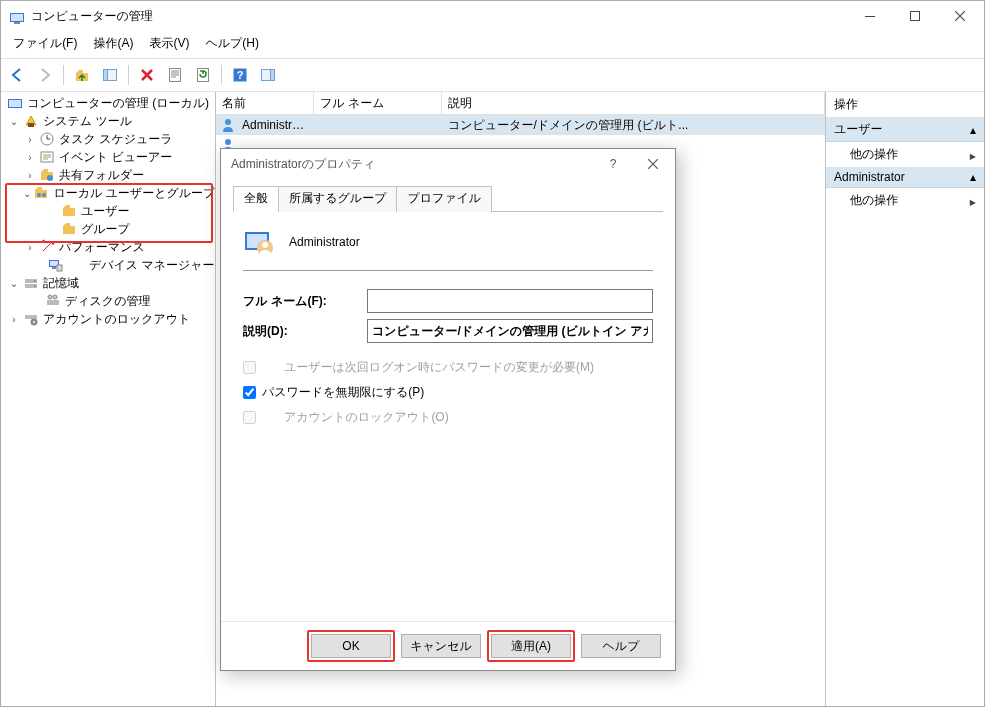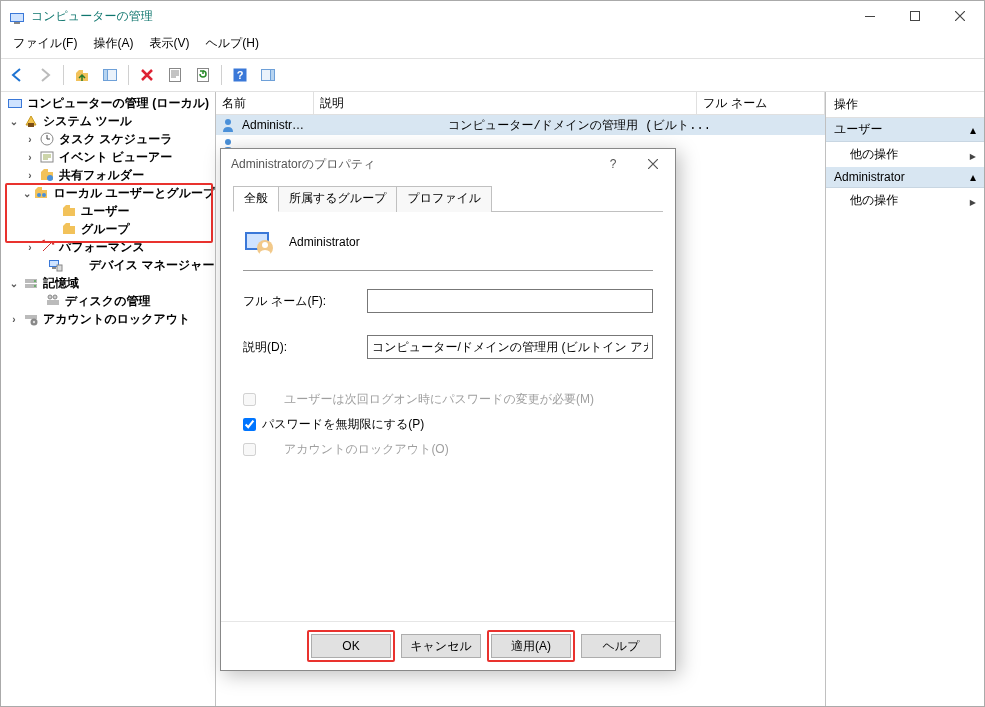--- a/index.html
+++ b/index.html
@@ -22,21 +22,21 @@
 
   .window {
     width: 985px; height: 707px; box-sizing: border-box;
     border:1px solid var(--win-border); background:var(--win-bg);
     display:flex; flex-direction:column; position:relative;
   }
   .titlebar {
     height:30px; display:flex; align-items:center; padding:0 2px 0 8px;
     justify-content:space-between;
   }
-  .titlebar .title { display:flex; align-items:flex-end; gap:6px; color:#0f766e; }
+  .titlebar .title { display:flex; align-items:flex-end; gap:6px; color:#000000; }
   .titlebar .wnd-btns { display:flex; }
   .titlebar .wnd-btn {
     width:45px; height:28px; display:flex; align-items:center; justify-content:center;
     color:#444;
   }
 
   .menubar {
     display:flex; gap:4px; padding:2px 6px 4px; 
   }
   .menubar span { padding:2px 6px; }
@@ -51,21 +51,21 @@
     width:22px; height:22px; display:flex; align-items:center; justify-content:center;
     border:1px solid transparent;
   }
   .toolbar .sep { width:1px; height:20px; background:#d0d0d0; margin:0 2px; }
 
   .content {
     flex:1; display:flex; min-height:0;
   }
   .tree-pane {
     width:214px; border-right:1px solid var(--panel-border);
-    overflow:hidden; padding:2px 0;font-weight:bold;
+    overflow:hidden; padding:2px 0;
   }
   .tree { list-style:none; margin:0; padding:0; }
   .tree li { white-space:nowrap; }
   .tree .row {
     display:flex; align-items:center; height:18px; padding-right:4px; gap:2px;
   }
   .tree .tw {
     width:14px; height:14px; display:inline-flex; align-items:center; justify-content:center;
     color:#555; font-size:10px;
   }
@@ -126,21 +126,21 @@
     padding:3px 10px 4px; border:1px solid #c0c0c0; border-bottom:none;
     background:#fff; position:relative; top:1px; margin-right:-1px;
   }
   .tabs .tab.active { background:#fff; border-bottom:1px solid #fff; z-index:1; }
   .tabs .tab:not(.active) { background:#f8f8f8; }
 
   .tab-content { flex:1; padding:14px 10px 6px 10px; display:flex; flex-direction:column; }
   .user-head { display:flex; align-items:center; gap:14px; padding-bottom:12px; border-bottom:1px solid #999; margin-bottom:18px; }
   .user-head .uicon { width:32px; height:32px; }
 
-  .form-row { display:flex; align-items:center; margin-bottom:22px; }
+  .form-row { display:flex; align-items:center; margin-bottom:6px;font-weight:bold; }
   .form-row .lbl { width:124px; }
   .form-row input[type="text"] {
     flex:1; height:22px; border:1px solid #777; padding:0 4px; font:inherit;
   }
 
   .checks { margin-top:10px; display:flex; flex-direction:column; gap:8px; }
   .chk { display:flex; align-items:center; gap:6px; }
   .chk.disabled { color:var(--disabled-text);gap:28px; }
   .chk input { margin:0; width:13px; height:13px; }
 
@@ -436,34 +436,34 @@
               </li>
           </ul>
         </li>
       </ul>
       <div class="highlight-red" style="left:4px; top:91px; width:204px; height:56px;"></div>
     </div>
 
     <div class="list-pane">
       <div class="col-headers">
         <div class="col" style="width:98px;">名前</div>
+        <div class="col" style="width:128px;">フル ネーム</div>
         <div class="col" style="flex:1;">説明</div>
-        <div class="col" style="width:128px;">フル ネーム</div>
       </div>
       <div class="list-rows">
         <div class="list-row selected">
           <span class="ic">
               <svg width="16" height="16">
                 <circle cx="8" cy="5" r="3" fill="#4a90d9"></circle>
                 <path d="M3 15 Q3 10 8 10 Q13 10 13 15 Z" fill="#4a90d9"></path>
               </svg>
             </span>
           <div class="cell" style="width:78px;">Administrator</div>
           <div class="cell" style="width:128px;"></div>
-          <div class="cell" style="flex:1;font-family:Liberation Mono, monospace;">コンピューター/ドメインの管理用 (ビルト...</div>
+          <div class="cell" style="flex:1;">コンピューター/ドメインの管理用 (ビルト...</div>
         </div>
 
         <div class="list-row">
             <span class="ic">
               <svg width="16" height="16">
                 <circle cx="8" cy="5" r="3" fill="#4a90d9"></circle>
                 <path d="M3 15 Q3 10 8 10 Q13 10 13 15 Z" fill="#4a90d9"></path>
               </svg>
             </span>
           </div>

